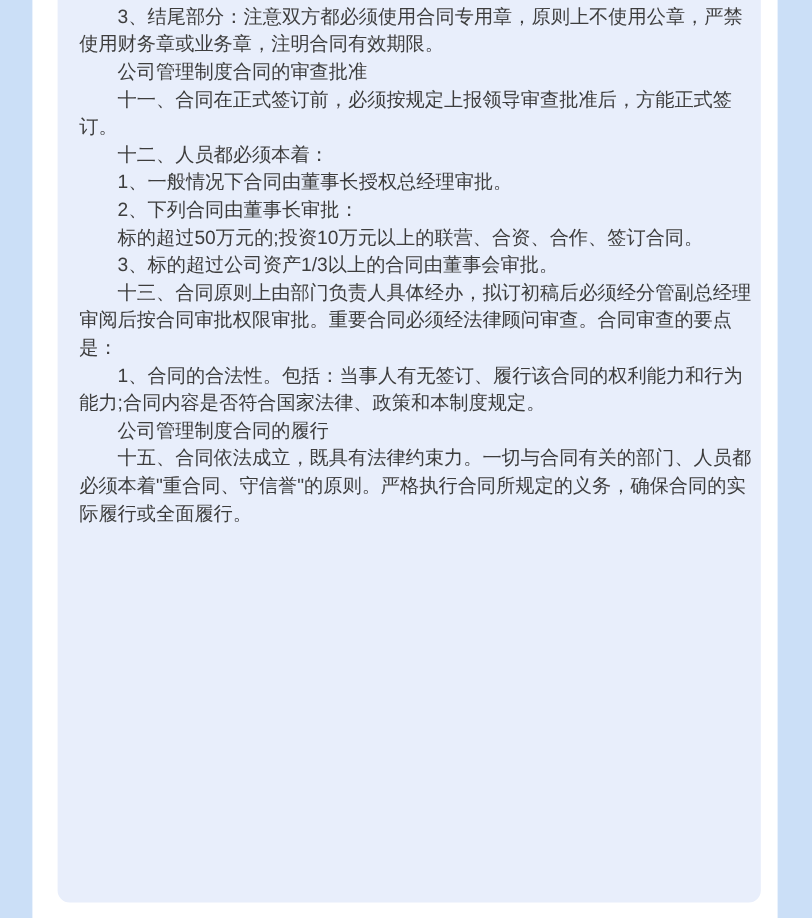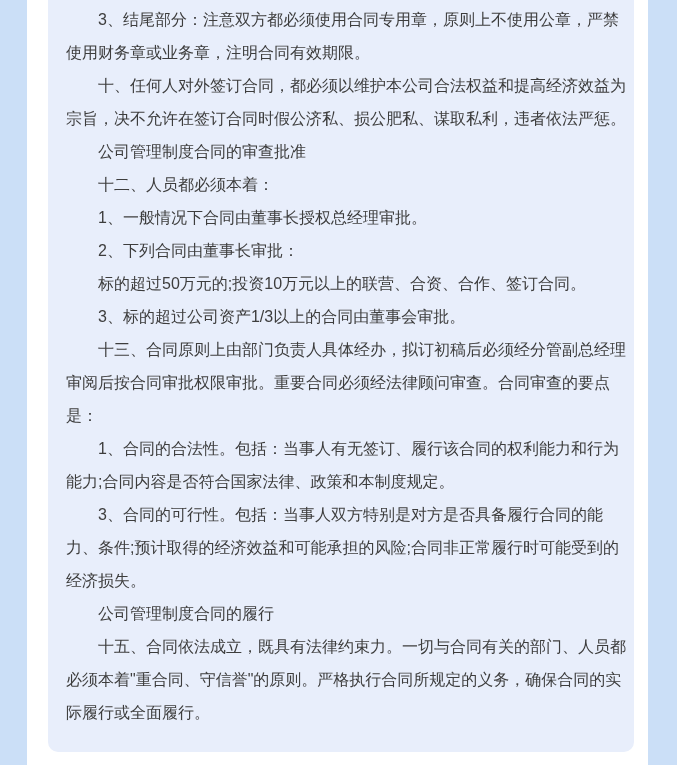--- a/index.html
+++ b/index.html
@@ -32,21 +32,21 @@
     top: -20px;
     width: 586px;
     height: 772px;
     background: var(--card-bg);
     border-radius: 10px;
     padding: 23px 6px 14px 18px;
     overflow: hidden;
   }
   .document-body {
     font-size: 16px;
-    line-height: 33px;
+    line-height: 23px;
     color: var(--text-color);
     letter-spacing: 0;
     line-break: strict;
     overflow-wrap: normal;
     word-break: normal;
     text-align: left;
   }
   .document-body p {
     margin: 0;
     padding: 0;
@@ -55,26 +55,25 @@
 </style>
 </head>
 <body>
 
 <div class="side-strip left"></div>
 <div class="side-strip right"></div>
 
 <div class="document-card">
   <div class="document-body">
       <p>3、结尾部分：注意双方都必须使用合同专用章，原则上不使用公章，严禁使用财务章或业务章，注明合同有效期限。</p>
-      <p>十、任何人对外签订合同，都必须以维护本公司合法权益和提高经济效益为宗旨，决不允许在签订合同时假公济私、损公肥私、谋取私利，违者依法严惩。</p>
       <p>公司管理制度合同的审查批准</p>
+      <p>十一、合同在正式签订前，必须按规定上报领导审查批准后，方能正式签订。</p>
       <p>十二、人员都必须本着：</p>
       <p>1、一般情况下合同由董事长授权总经理审批。</p>
       <p>2、下列合同由董事长审批：</p>
       <p>标的超过50万元的;投资10万元以上的联营、合资、合作、签订合同。</p>
       <p>3、标的超过公司资产1/3以上的合同由董事会审批。</p>
       <p>十三、合同原则上由部门负责人具体经办，拟订初稿后必须经分管副总经理审阅后按合同审批权限审批。重要合同必须经法律顾问审查。合同审查的要点是：</p>
       <p>1、合同的合法性。包括：当事人有无签订、履行该合同的权利能力和行为能力;合同内容是否符合国家法律、政策和本制度规定。</p>
-      <p>3、合同的可行性。包括：当事人双方特别是对方是否具备履行合同的能力、条件;预计取得的经济效益和可能承担的风险;合同非正常履行时可能受到的经济损失。</p>
       <p>公司管理制度合同的履行</p>
       <p>十五、合同依法成立，既具有法律约束力。一切与合同有关的部门、人员都必须本着"重合同、守信誉"的原则。严格执行合同所规定的义务，确保合同的实际履行或全面履行。</p>
     </div>
 </div>
 
 </body></html>

